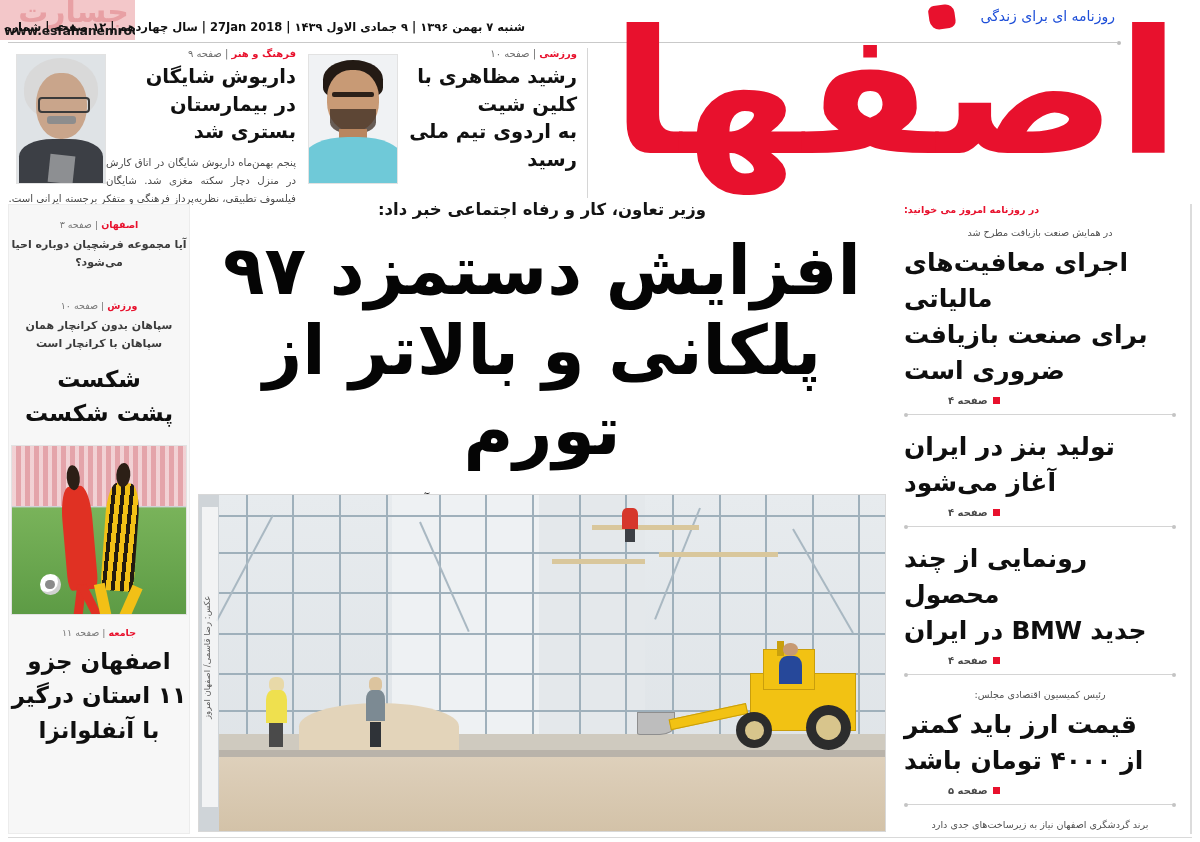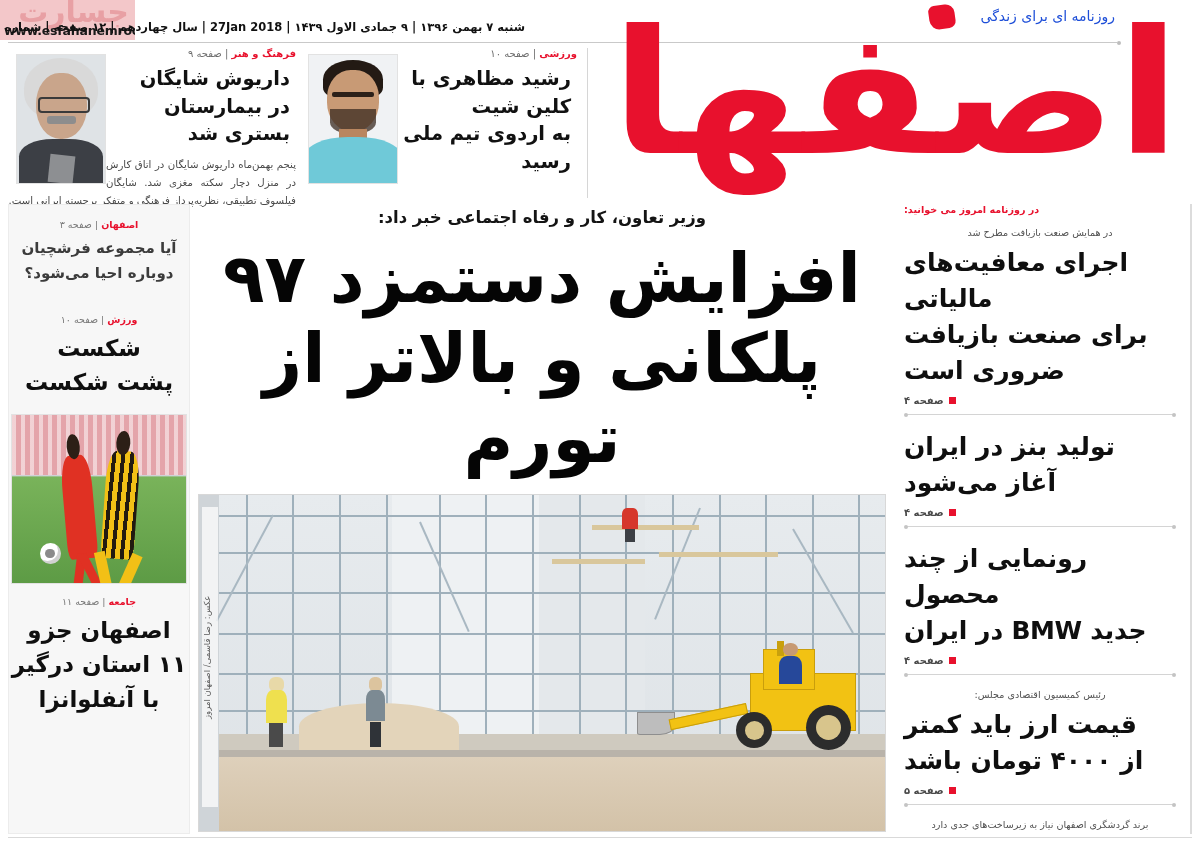--- a/index.html
+++ b/index.html
@@ -76,21 +76,21 @@
   #teaser-sport{left:300px;width:288px;border-right:1px solid #d6d6d6;padding-right:10px;}
   .teaser .thumb{
     float:left;width:88px;height:128px;margin:6px 0 0 8px;
     border:1px solid #e2e2e2;background:#eceff2;overflow:hidden;position:relative;
   }
   .teaser .kicker{
     text-align:right;font-size:10px;margin:0 0 4px 0;color:#6d6d6d;
   }
   .teaser .kicker b{color:#e8112d;font-size:10px;}
   .teaser h3{
-    margin:6px;text-align:right;font-size:19.5px;line-height:1.42;
+    margin:0;text-align:right;font-size:19.5px;line-height:1.42;
     font-weight:700;color:#111;letter-spacing:-.3px;
   }
   .teaser p{
     margin:8px 0 0 0;text-align:justify;font-size:10.2px;line-height:1.75;
     color:#4a4a4a;
   }
 
   
   .portrait{position:absolute;inset:0;background:#dfe3e6;}
   .portrait .hair{
@@ -147,21 +147,21 @@
   .leftcol{
     position:absolute;left:8px;top:204px;width:182px;height:630px;
     background:#f7f7f7;border:1px solid #ececec;box-sizing:border-box;
     padding:14px 0;direction:rtl;
   }
   .lc-kicker{
     text-align:center;font-size:9.5px;color:#777;margin:0 0 6px 0;
   }
   .lc-kicker b{color:#e8112d;}
   .lc-sub{
-    text-align:center;font-size:15px;line-height:1.65;color:#3c3c3c;
+    text-align:center;font-size:11px;line-height:1.65;color:#3c3c3c;
     margin:0 0 8px 0;font-weight:600;
   }
   .lc-title{
     text-align:center;font-size:23px;line-height:1.5;font-weight:700;
     color:#0f0f0f;margin:0 0 4px 0;letter-spacing:-.4px;
   }
   .lc-gap{height:20px;}
   .lc-photo{
     margin:14px 2px 12px 2px;height:168px;border:1px solid #e2e2e2;
     position:relative;overflow:hidden;background:#6aa84f;
@@ -179,35 +179,35 @@
   .plyr-yel .head{position:absolute;left:24%;top:-19%;width:44%;height:23%;background:#2c1f16;border-radius:50%;}
   .ball{position:absolute;left:16%;bottom:11%;width:12%;height:0;padding-bottom:12%;background:#fff;border-radius:50%;box-shadow:inset -3px -3px 0 rgba(0,0,0,.18);}
   .ball:after{content:"";position:absolute;left:26%;top:26%;width:46%;height:46%;background:#2b2b2b;border-radius:50%;opacity:.55;}
 
   
   .main{
     position:absolute;left:198px;top:200px;width:688px;
     direction:rtl;
   }
   .main .kicker{
-    margin:8px;text-align:center;font-size:16.5px;font-weight:700;
+    margin:0;text-align:center;font-size:16.5px;font-weight:700;
     color:#141414;letter-spacing:-.2px;
   }
   .main h1{
     margin:12px 0 0 0;text-align:center;
     font-size:68px;line-height:1.18;font-weight:700;color:#050505;
     letter-spacing:-2.5px;
   }
   .main .deck{
     margin:16px 0 0 0;text-align:center;font-size:13.2px;line-height:1.95;
     font-weight:700;color:#1f1f1f;padding:0 10px;
   }
   .pagemark{
     display:inline-flex;align-items:center;gap:5px;
-    font-size:10px;font-weight:700;color:#4a4a4a;
+    font-size:10px;font-weight:700;color:#4a4a4a;margin-left:44px;
   }
   .pagemark .sq{width:7px;height:7px;background:#e8112d;display:inline-block;}
   .main .markrow{margin-top:2px;text-align:left;padding-left:4px;}
 
   .photo{
     position:absolute;left:198px;top:494px;width:688px;height:338px;
     border:1px solid #d8d8d8;box-sizing:border-box;overflow:hidden;
     background:#cfd4d8;
   }
   .credit{
@@ -357,20 +357,21 @@
     </div>
 
     <div class="lc-gap"></div>
 
     <div>
       <div class="lc-kicker">
         <b>ورزش</b>
         <span> | </span>
         <span>صفحه ۱۰</span>
       </div>
+      <p class="lc-sub">سپاهان بدون کرانچار همان سپاهان با کرانچار است</p>
       <h3 class="lc-title">شکست<br>پشت شکست</h3>
     </div>
 
     <div class="lc-photo">
       <div class="pitch">
           <div class="stand"></div>
         </div>
       <div class="plyr-red">
         <div class="head"></div>
           <div class="leg"></div>

